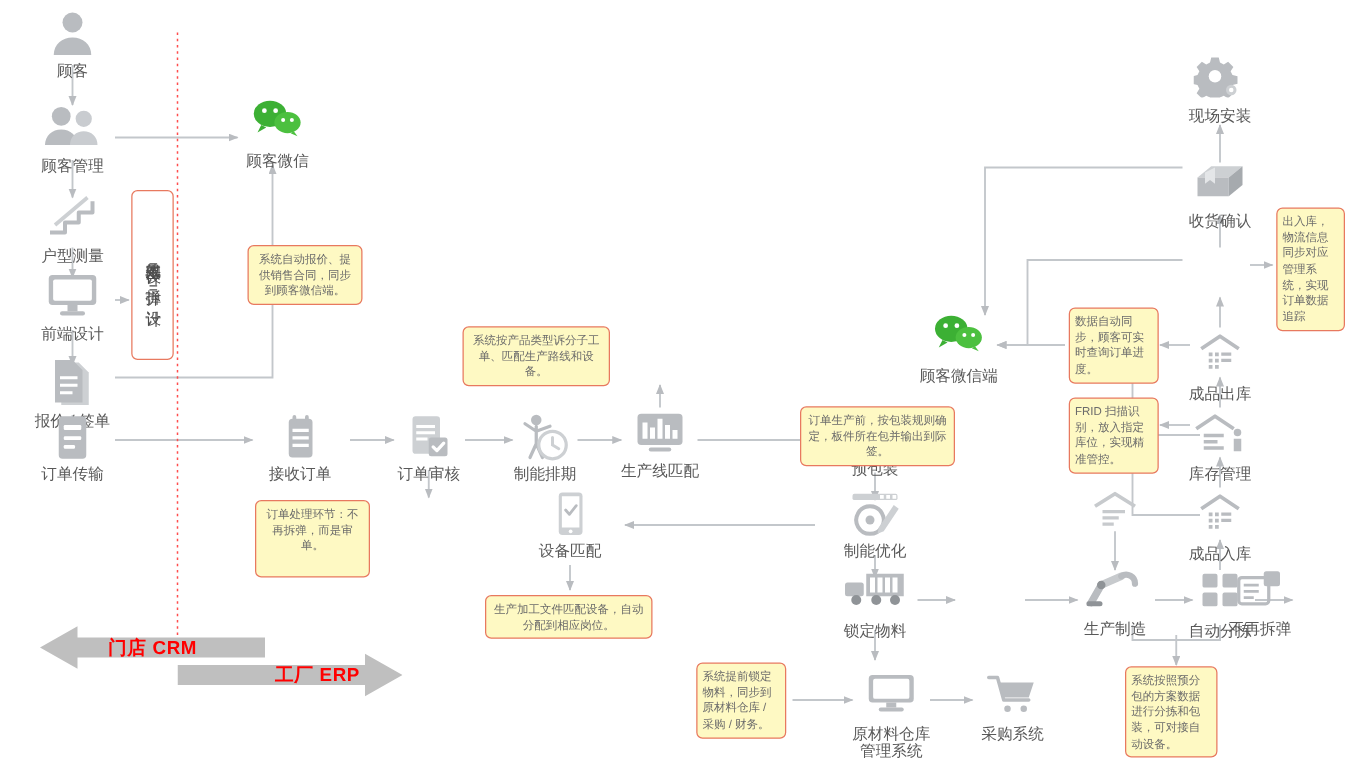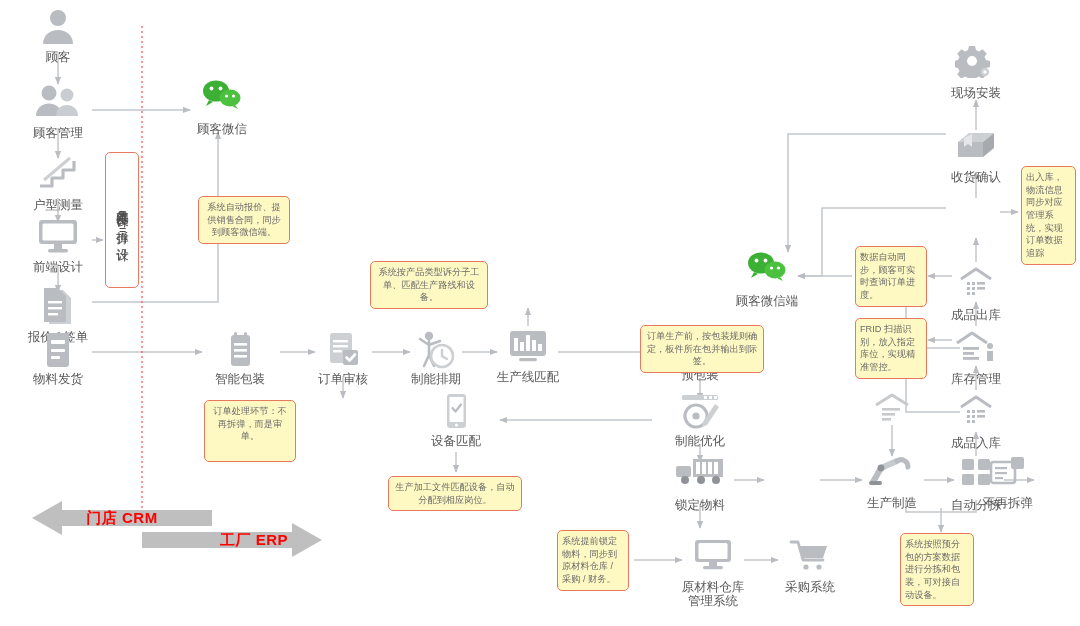--- a/index.html
+++ b/index.html
@@ -208,21 +208,21 @@
 
   <div class="node" style="left:58px;top:330px;">
     <span class="ic">
       <svg width="34" height="40" viewBox="0 0 34 40">
           <rect x="6" y="3" width="22" height="34" rx="3" fill="#b9bcc0"></rect>
           <rect x="10" y="10" width="14" height="4" rx="1" fill="#fff"></rect>
           <rect x="10" y="19" width="14" height="3" rx="1" fill="#fff"></rect>
           <rect x="10" y="26" width="9" height="3" rx="1" fill="#fff"></rect>
         </svg>
     </span>
-    <span class="lb">物料发货</span>
+    <span class="lb">订单传输</span>
   </div>
 
   <div class="node" style="left:222px;top:80px;">
     <span class="ic">
       <svg width="40" height="30" viewBox="0 0 40 30">
           <ellipse cx="14" cy="11" rx="13" ry="10.5" fill="#3cb034"></ellipse>
           <path d="M7 20 L4 26 L11 22z" fill="#3cb034"></path>
           <circle cx="9.5" cy="8.5" r="1.9" fill="#fff"></circle>
           <circle cx="18.5" cy="8.5" r="1.9" fill="#fff"></circle>
           <ellipse cx="28" cy="18" rx="10.5" ry="8.5" fill="#4cc03f"></ellipse>
@@ -242,21 +242,21 @@
     <span class="ic">
       <svg width="34" height="40" viewBox="0 0 34 40">
           <rect x="8" y="5" width="19" height="31" rx="3" fill="#b9bcc0"></rect>
           <rect x="11" y="2" width="3" height="7" rx="1.5" fill="#b9bcc0"></rect>
           <rect x="21" y="2" width="3" height="7" rx="1.5" fill="#b9bcc0"></rect>
           <rect x="11" y="13" width="13" height="2.6" fill="#fff"></rect>
           <rect x="11" y="19" width="13" height="2.6" fill="#fff"></rect>
           <rect x="11" y="25" width="13" height="2.6" fill="#fff"></rect>
         </svg>
     </span>
-    <span class="lb">智能包装</span>
+    <span class="lb">接收订单</span>
   </div>
 
   <div class="node" style="left:343px;top:330px;">
     <span class="ic">
       <svg width="36" height="40" viewBox="0 0 36 40">
           <rect x="5" y="3" width="22" height="30" rx="2.5" fill="#cdd0d3"></rect>
           <rect x="8" y="10" width="15" height="2.4" fill="#fff"></rect>
           <rect x="8" y="15" width="15" height="2.4" fill="#fff"></rect>
           <rect x="8" y="20" width="9" height="2.4" fill="#fff"></rect>
           <rect x="18" y="20" width="15" height="15" rx="2" fill="#b9bcc0"></rect>

